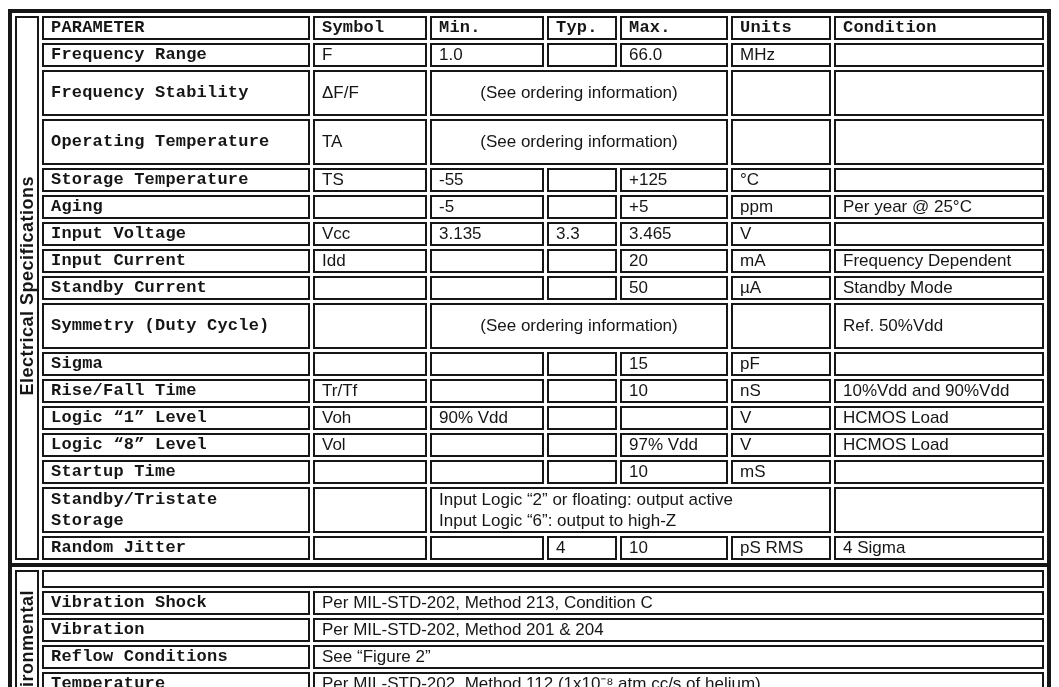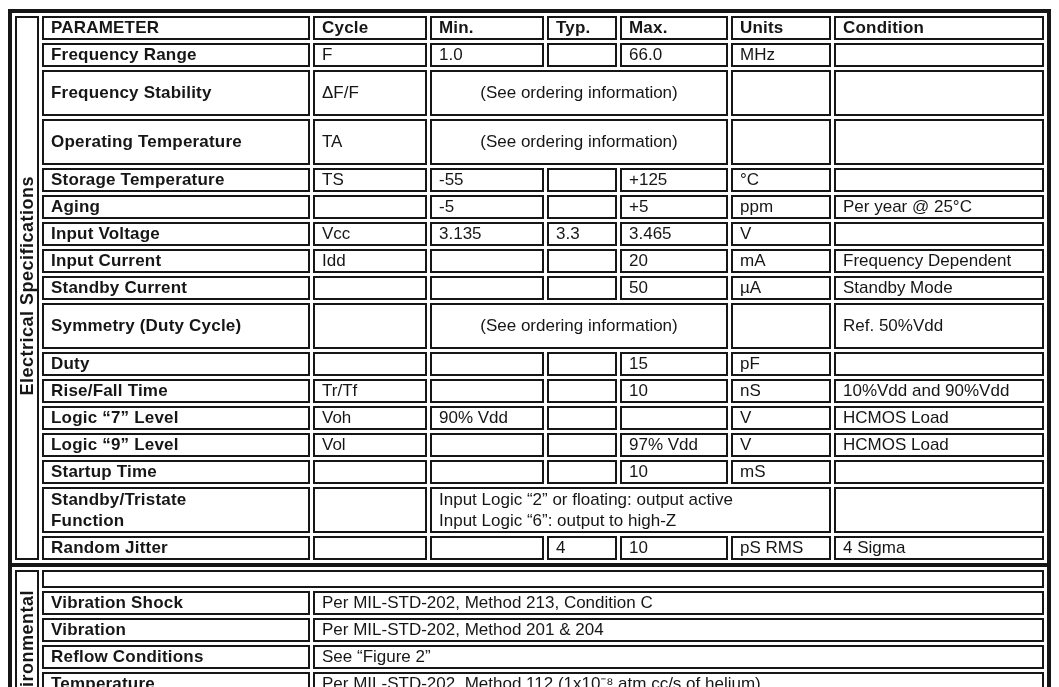--- a/index.html
+++ b/index.html
@@ -32,21 +32,21 @@
     border: 2px solid #161616;
     height: 24px;
     padding: 0 4px 0 7px;
     vertical-align: middle;
     font-size: 17px;
     line-height: 20px;
     white-space: nowrap;
     overflow: hidden;
     background: #ffffff;
   }
-  td.hd, td.param { font-weight: bold; letter-spacing: 0.2px; }
+  td.hd, td.param { font-weight: bold; letter-spacing: 0.2px; font-family: Liberation Mono, monospace; }
   td.ctr { text-align: center; padding: 11px; }
   tr.tall td { height: 36px; }
   tr.tall td div { line-height: 21px; }
   td.band {
     text-align: center;
     vertical-align: middle;
     padding: 0;
   }
   .vlabel {
     display: inline-block;
@@ -73,21 +73,21 @@
         <col style="width:114px">
       <col style="width:70px">
         <col style="width:108px">
         <col style="width:100px">
         <col style="width:210px">
     </colgroup>
     <tbody id="elec-body">
         <tr>
           <td rowspan="17" class="band"><span class="vlabel">Electrical Specifications</span></td>
           <td class="hd">PARAMETER</td>
-          <td class="hd">Cycle</td>
+          <td class="hd">Symbol</td>
           <td class="hd">Min.</td>
           <td class="hd">Typ.</td>
           <td class="hd">Max.</td>
           <td class="hd">Units</td>
           <td class="hd">Condition</td>
         </tr>
         <tr>
           <td class="param">Frequency Range</td>
           <td>F</td>
           <td>1.0</td>
@@ -156,68 +156,68 @@
           <td>Standby Mode</td>
         </tr>
         <tr>
           <td class="param">Symmetry (Duty Cycle)</td>
           <td></td>
           <td colspan="3" class="ctr">(See ordering information)</td>
           <td></td>
           <td>Ref. 50%Vdd</td>
         </tr>
         <tr>
-          <td class="param">Duty</td>
+          <td class="param">Sigma</td>
           <td></td>
           <td></td>
           <td></td>
           <td>15</td>
           <td>pF</td>
           <td></td>
         </tr>
         <tr>
           <td class="param">Rise/Fall Time</td>
           <td>Tr/Tf</td>
           <td></td>
           <td></td>
           <td>10</td>
           <td>nS</td>
           <td>10%Vdd and 90%Vdd</td>
         </tr>
         <tr>
-          <td class="param">Logic “7” Level</td>
+          <td class="param">Logic “1” Level</td>
           <td>Voh</td>
           <td>90% Vdd</td>
           <td></td>
           <td></td>
           <td>V</td>
           <td>HCMOS Load</td>
         </tr>
         <tr>
-          <td class="param">Logic “9” Level</td>
+          <td class="param">Logic “8” Level</td>
           <td>Vol</td>
           <td></td>
           <td></td>
           <td>97% Vdd</td>
           <td>V</td>
           <td>HCMOS Load</td>
         </tr>
         <tr>
           <td class="param">Startup Time</td>
           <td></td>
           <td></td>
           <td></td>
           <td>10</td>
           <td>mS</td>
           <td></td>
         </tr>
         <tr class="tall">
           <td class="param">
             <div>Standby/Tristate</div>
-            <div>Function</div>
+            <div>Storage</div>
           </td>
           <td></td>
           <td colspan="4">
             <div>Input Logic “2” or floating: output active</div>
             <div>Input Logic “6”: output to high-Z</div>
           </td>
           <td></td>
         </tr>
         <tr>
           <td class="param">Random Jitter</td>

